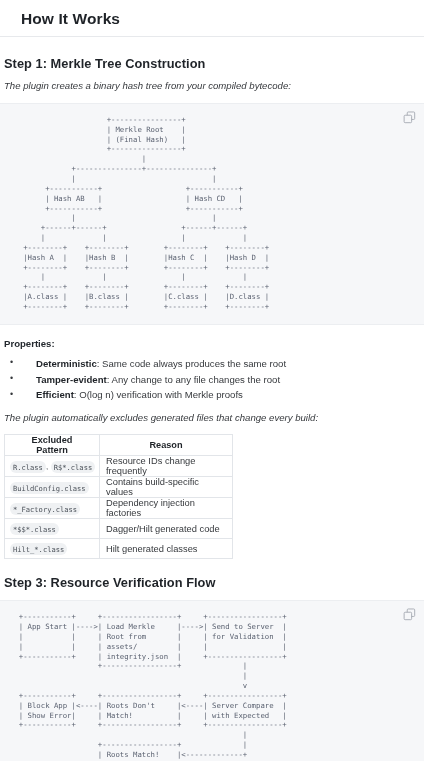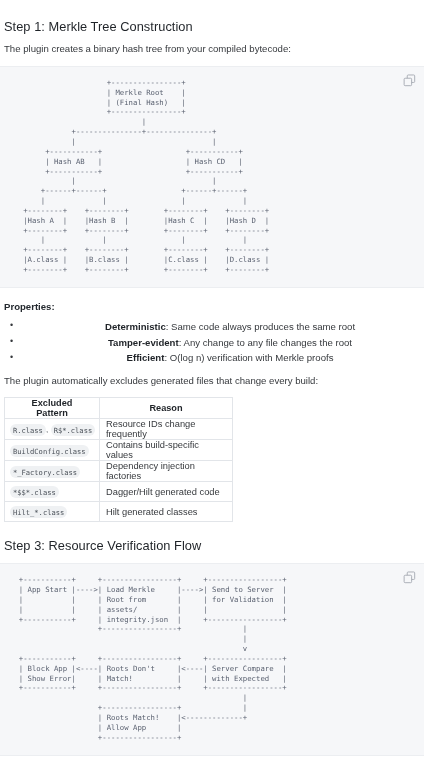--- a/index.html
+++ b/index.html
@@ -28,36 +28,37 @@
     font-weight: 700;
     color: #1f2328;
     margin: 0;
     padding: 10px 0 8px 21px;
     border-bottom: 1px solid #e7e9ec;
     letter-spacing: 0.1px;
   }
 
   .h2 {
     font-size: 12.8px;
-    font-weight: 400;
+    font-weight: 700;
     color: #1f2328;
     margin: 0;
     padding: 0 0 0 4px;
     letter-spacing: 0.05px;
   }
   .h2.step1 { margin-top: 19px; }
   .h2.step2 { margin-top: 16px; }
   .h2.step3 { margin-top: 16px; }
 
   .para {
     font-size: 9.6px;
     color: #36393d;
     margin: 0;
     padding: 8px 0 0 4px;
     line-height: 1.45;
+    font-style: italic;
   }
 
   
   .codeblock {
     position: relative;
     background: #f6f7f9;
     border-top: 1px solid #eceef1;
     border-bottom: 1px solid #eceef1;
     margin-top: 10px;
     padding: 11px 10px 12px 10px;
@@ -90,21 +91,20 @@
     font-size: 9.6px;
     font-weight: 700;
     color: #24292f;
     margin: 0;
     padding: 13px 0 0 4px;
   }
   ul.props {
     list-style: none;
     margin: 0;
     padding: 7px 0 0 0;
-    text-align: center;
   }
   ul.props li {
     position: relative;
     font-size: 9.6px;
     line-height: 1.65;
     color: #36393d;
     padding-left: 36px;
   }
   ul.props li::before {
     content: "\2022";
@@ -164,20 +164,21 @@
     padding: 1.5px 3px;
     white-space: nowrap;
   }
   .comma { font-size: 8px; color: #4b5159; }
 </style>
 </head>
 <body>
 
 <div class="page">
 
+  <h1 class="doc-title">How It Works</h1>
 
   <h2 class="h2 step1">Step 1: Merkle Tree Construction</h2>
   <p class="para">The plugin creates a binary hash tree from your compiled bytecode:</p>
 
   <div class="codeblock">
     <div class="copy-btn">
       <svg width="13" height="13" viewBox="0 0 16 16" fill="none" stroke="#6b7280" stroke-width="1.2">
         <rect x="5.2" y="1.2" width="9.2" height="9.2" rx="1.2"></rect>
         <rect x="1.4" y="5.2" width="9.2" height="9.2" rx="1.2" fill="#f6f7f9"></rect>
       </svg>

